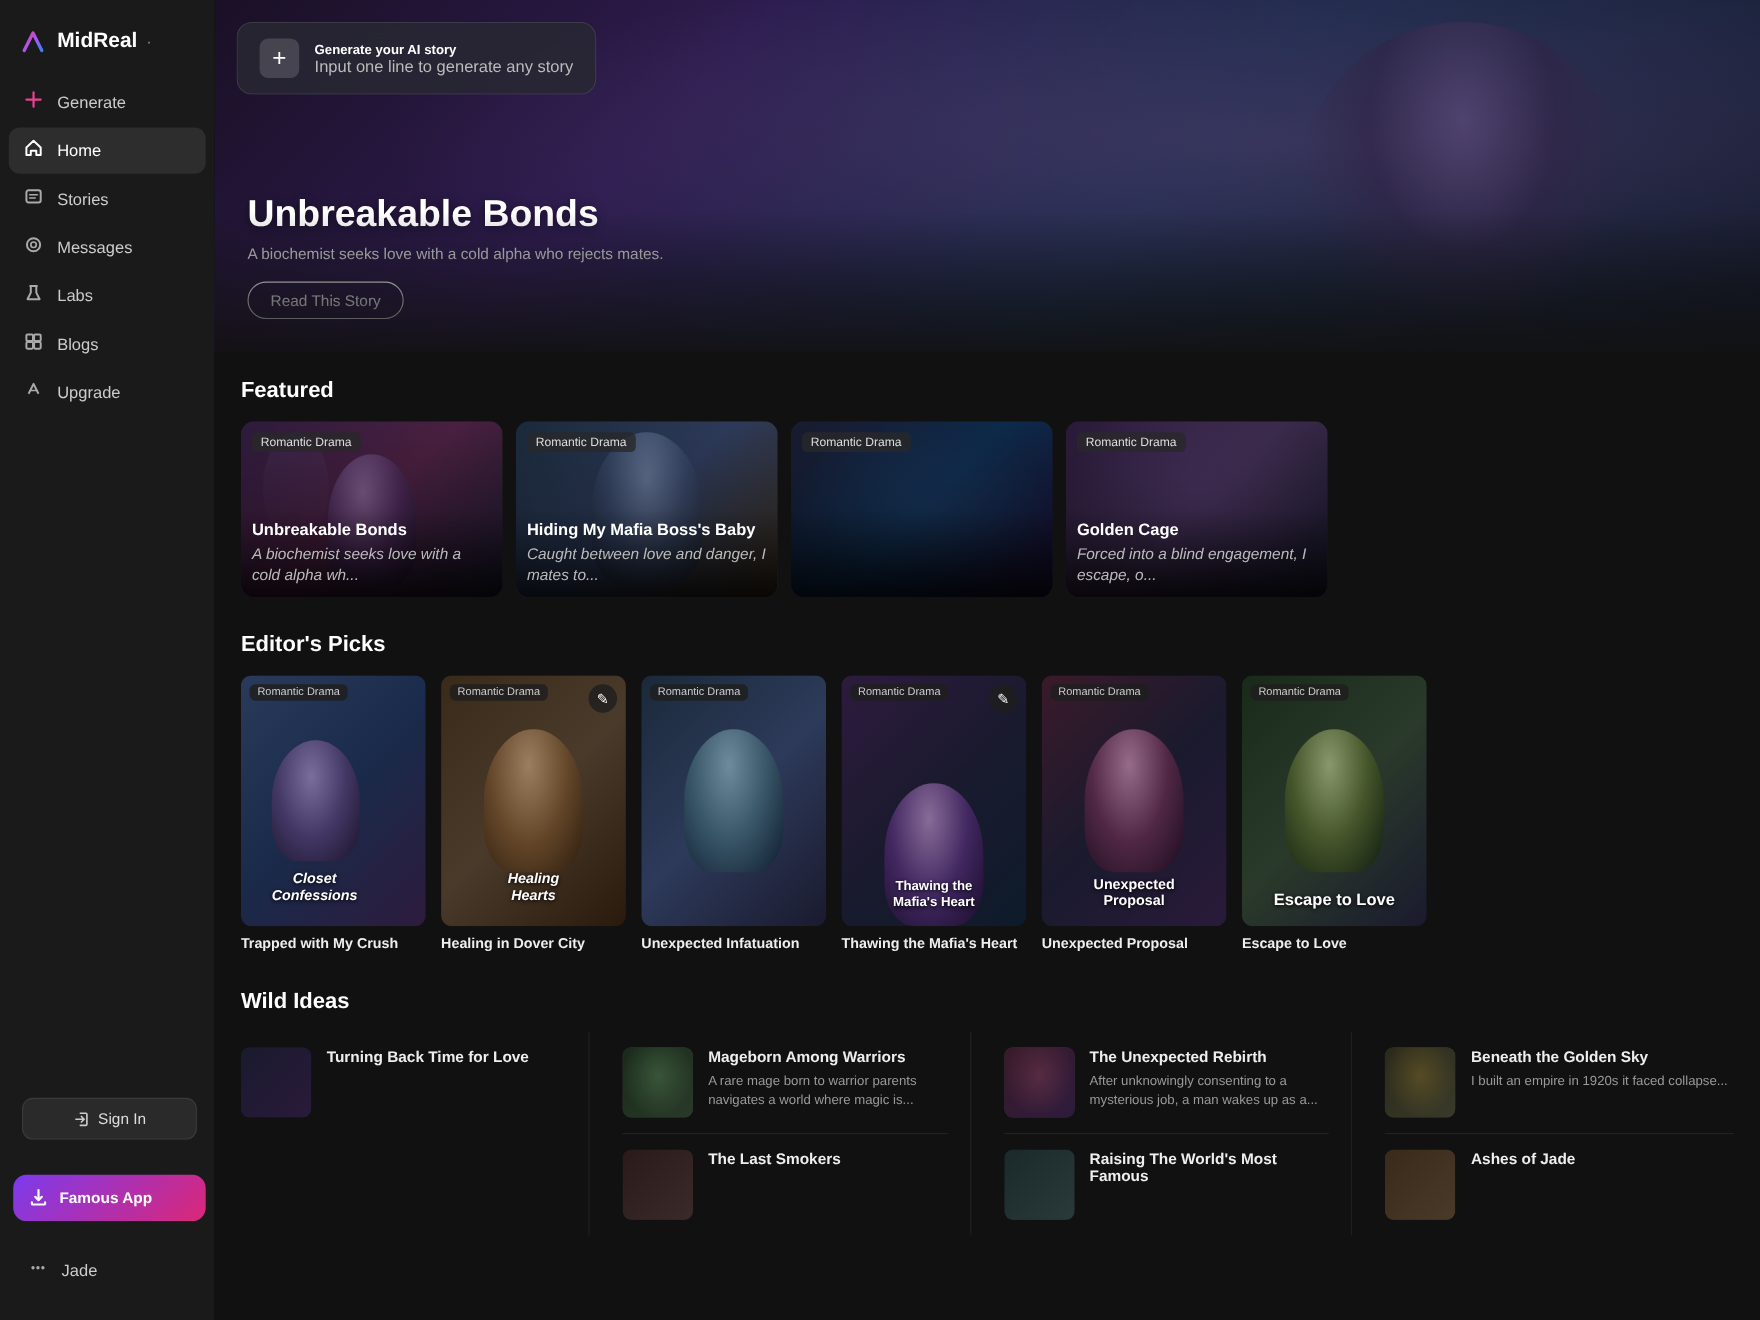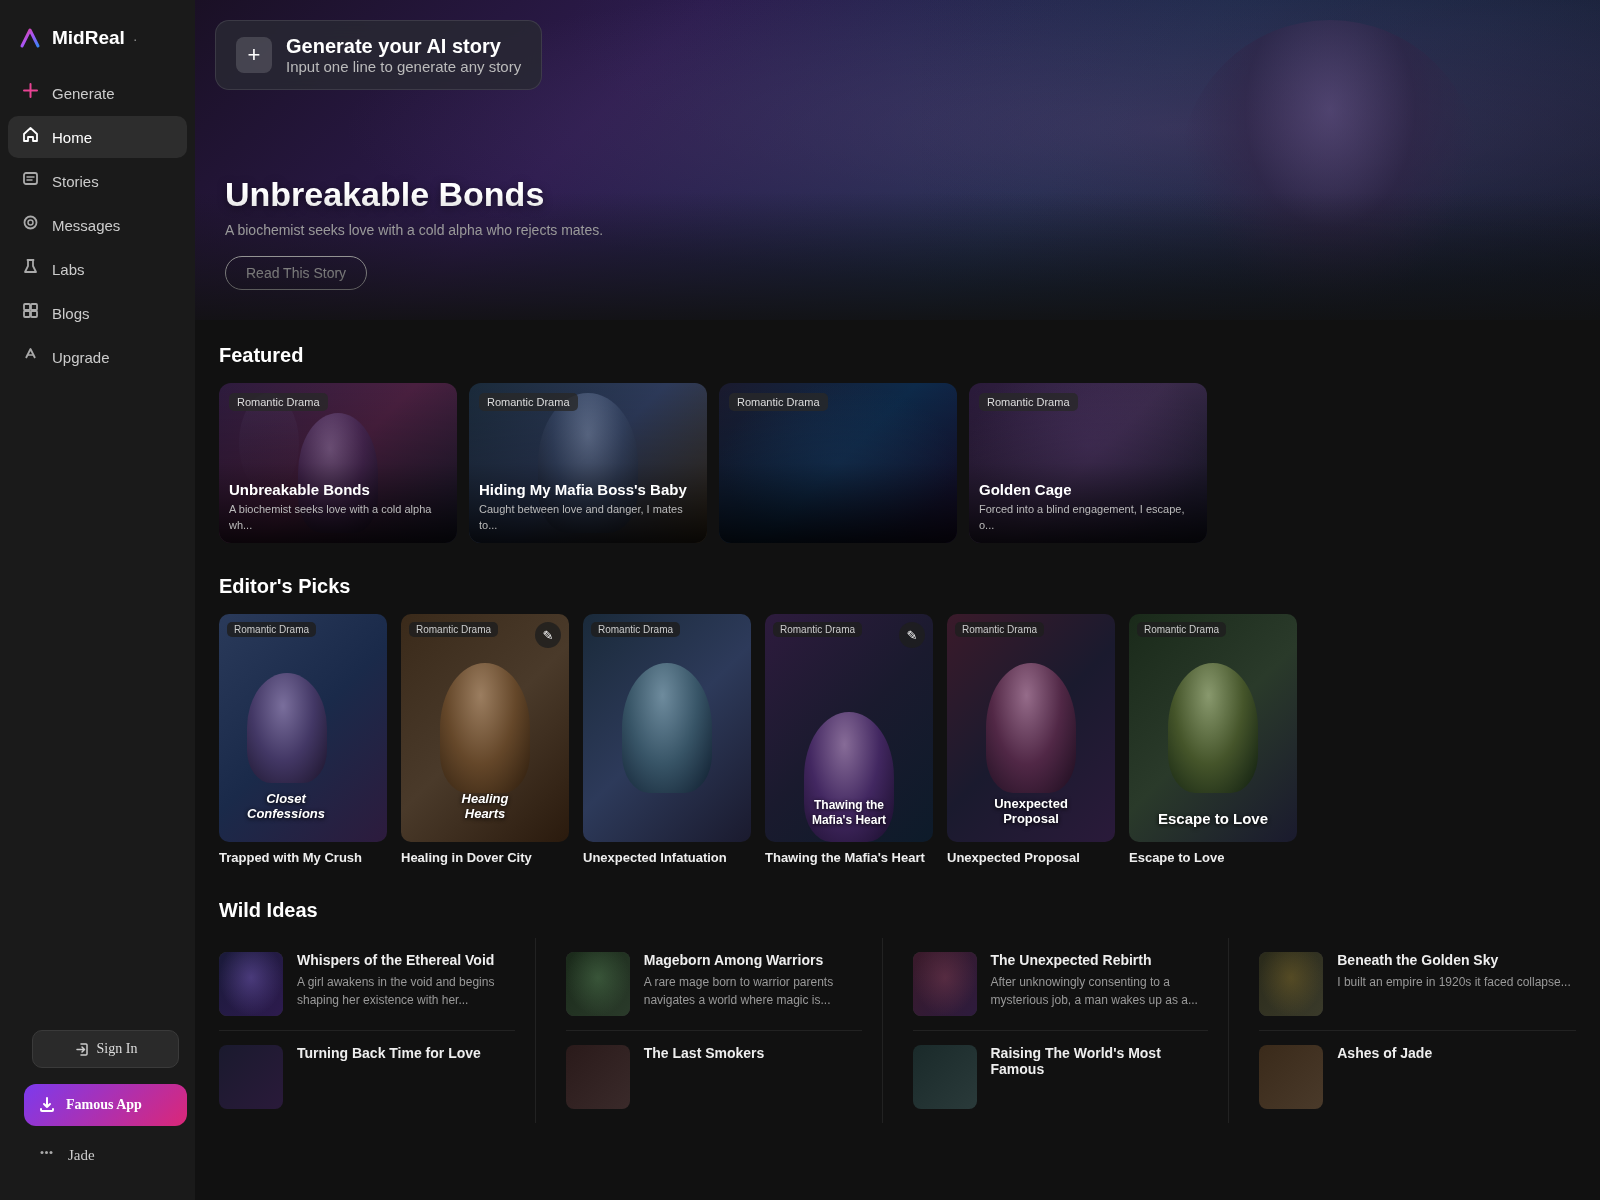--- a/index.html
+++ b/index.html
@@ -50,25 +50,24 @@
       border-radius: 10px;
       cursor: pointer;
       font-size: 15px;
       color: #ccc;
       transition: background 0.15s;
     }
     .nav-item.active { background: #2d2d2d; color: #fff; }
     .nav-icon { font-size: 17px; width: 20px; text-align: center; }
 
     .sidebar-bottom {
-      padding: 12px 8px 8px 24px;
+      padding: 12px 8px 8px 12px;
       display: flex;
       flex-direction: column;
-      gap: 8px;
-      font-family: Liberation Serif, serif;
+      gap: 24px;
     }
     .midreal-app-btn {
       background: linear-gradient(135deg, #7c3aed, #db2777);
       border-radius: 12px;
       padding: 12px 14px;
       display: flex;
       align-items: center;
       gap: 10px;
       cursor: pointer;
       font-size: 14px;
@@ -147,21 +146,21 @@
       height: 36px;
       background: rgba(255,255,255,0.15);
       border-radius: 8px;
       display: flex;
       align-items: center;
       justify-content: center;
       font-size: 22px;
       font-weight: 300;
     }
     .generate-text .title {
-      font-size: 20px;
+      font-size: 12px;
       font-weight: 700;
       color: #fff;
     }
     .generate-text .subtitle {
       font-size: 15px;
       color: #bbb;
     }
 
     .hero-content {
       position: absolute;
@@ -246,23 +245,24 @@
       bottom: 10px;
       left: 10px;
       right: 10px;
     }
     .featured-card-title {
       font-size: 15px;
       font-weight: 700;
       margin-bottom: 4px;
     }
     .featured-card-desc {
-      font-size: 11px;
+      font-size: 14px;
       color: #bbb;
       line-height: 1.4;
+      font-style: italic;
     }
 
     
     .picks-row {
       display: flex;
       gap: 14px;
       overflow-x: auto;
       padding-bottom: 8px;
       scrollbar-width: none;
     }
@@ -660,31 +660,20 @@
     </div>
   </div>
 
   <div class="section section-pb">
     <div class="section-title">Wild Ideas</div>
     <div class="wild-grid">
 
       <div class="wild-col">
         <div class="wild-item">
           <div class="wild-img">
-            <div class="wild-img-bg wi1" style="background:linear-gradient(135deg,#1a1a3a,#2d1b4e);position:relative;">
-              <div style="position:absolute;inset:0;background:radial-gradient(ellipse at 50% 40%,rgba(100,80,160,0.6),transparent 70%);"></div>
-            </div>
-          </div>
-          <div class="wild-content">
-            <div class="wild-title">Whispers of the Ethereal Void</div>
-            <div class="wild-desc">A girl awakens in the void and begins shaping her existence with her...</div>
-          </div>
-        </div>
-        <div class="wild-item">
-          <div class="wild-img">
             <div class="wild-img-bg wi5" style="background:linear-gradient(135deg,#1a1a2e,#2a1a3a);"></div>
           </div>
           <div class="wild-content">
             <div class="wild-title">Turning Back Time for Love</div>
           </div>
         </div>
       </div>
 
       <div class="wild-col">
         <div class="wild-item">

